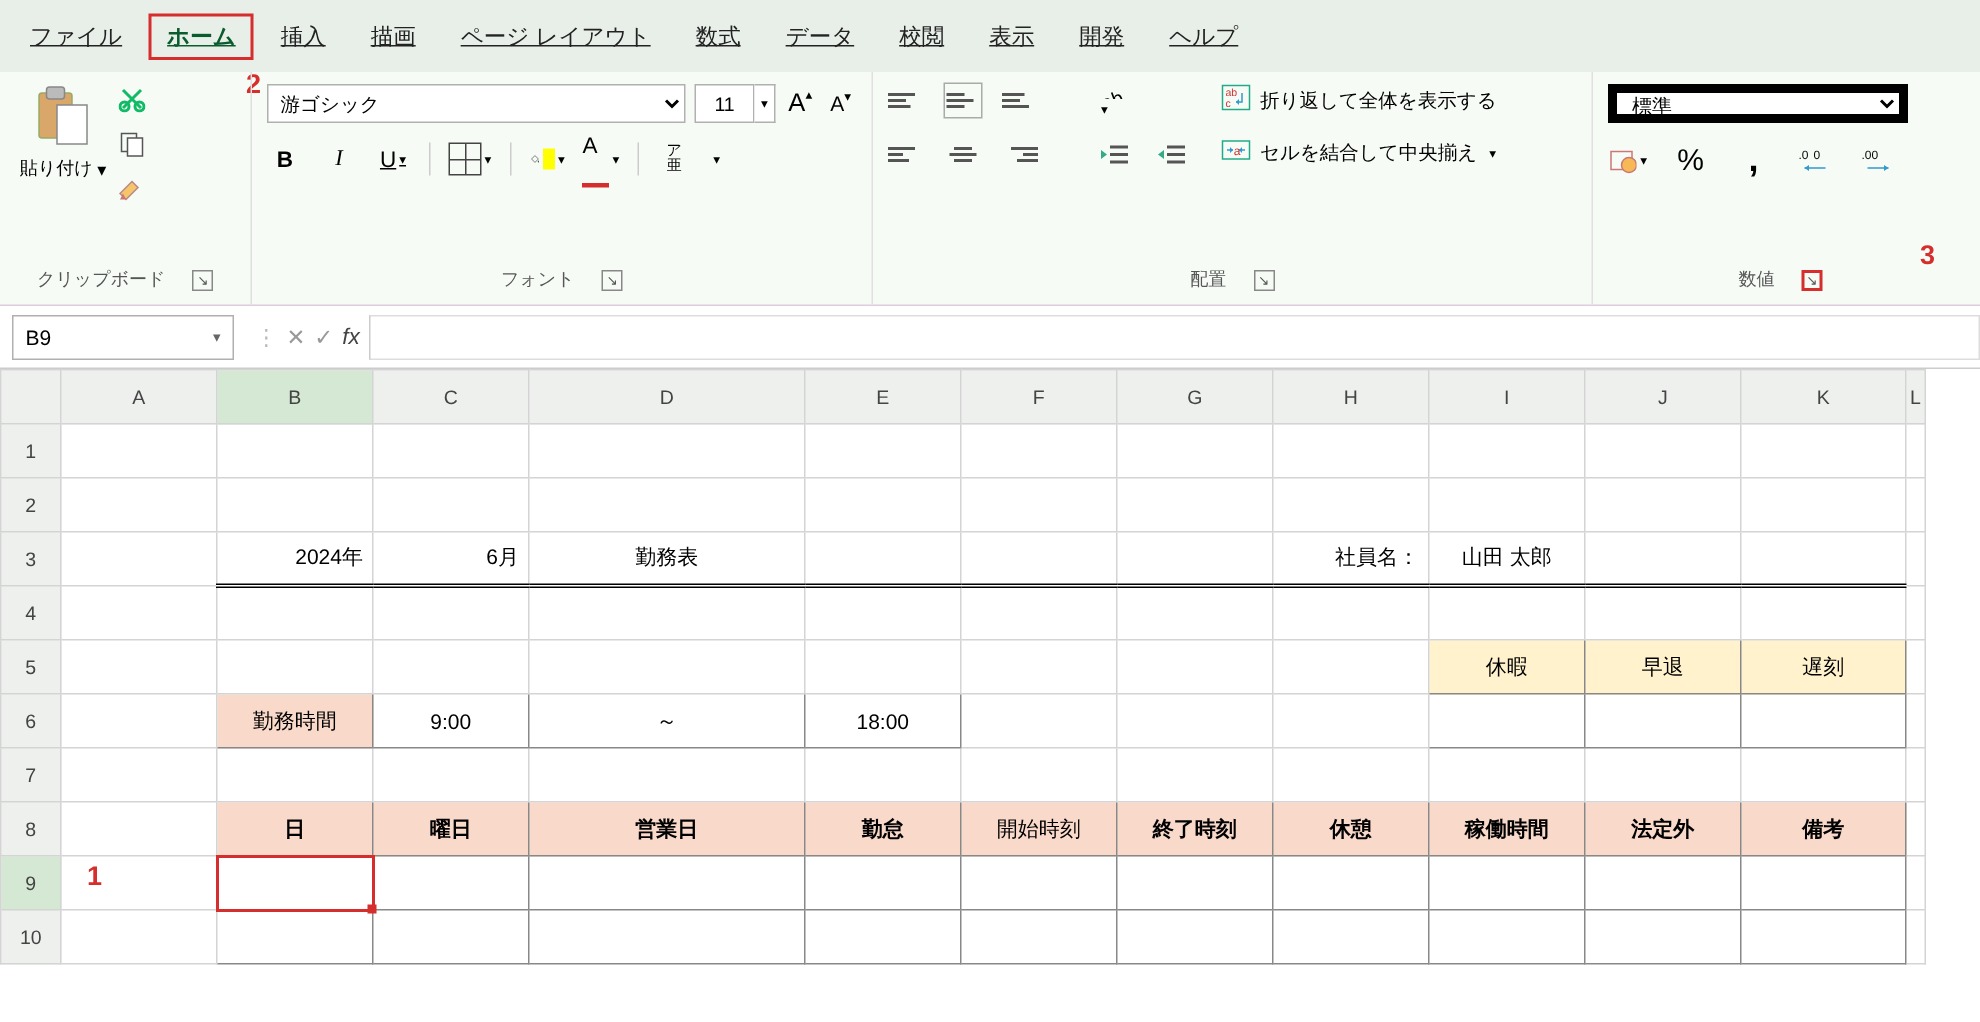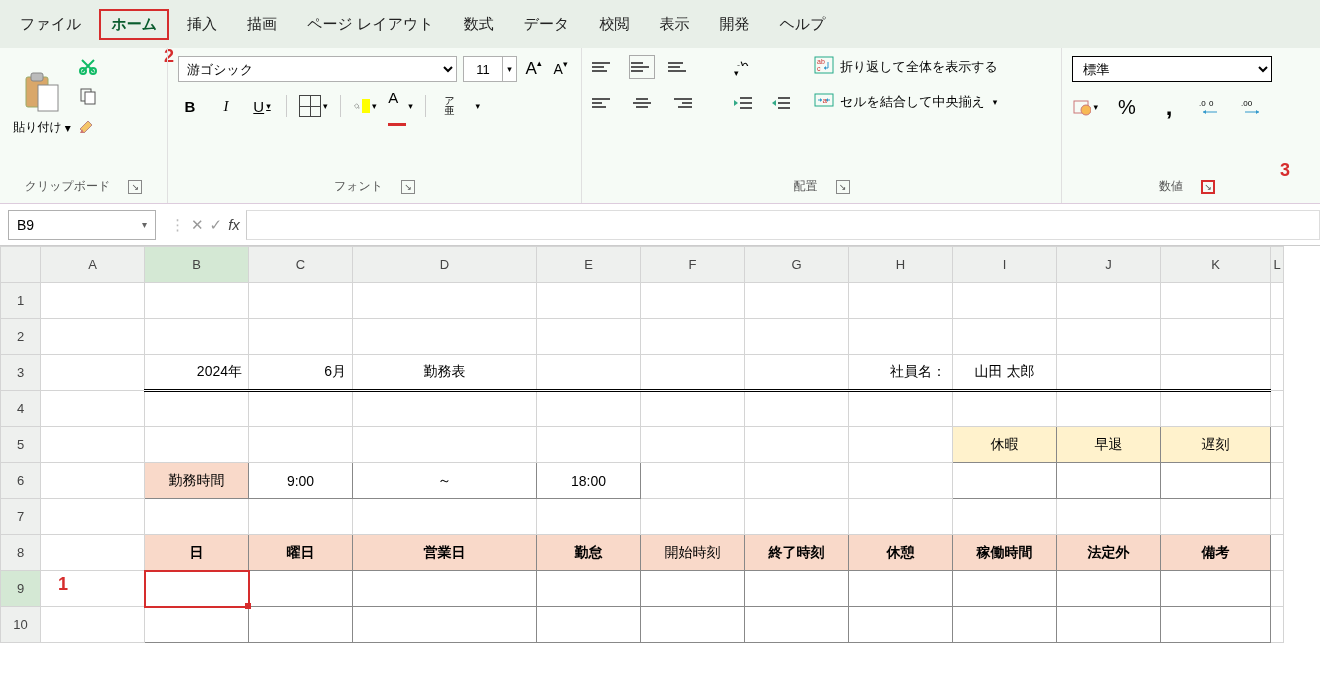--- a/index.html
+++ b/index.html
@@ -1,33 +1,33 @@
 <!DOCTYPE html>
 <html><head>
 <meta charset="utf-8">
 <style>
   * { box-sizing: border-box; margin: 0; padding: 0; }
   body { font-family: "Yu Gothic UI", "Meiryo", sans-serif; font-size: 13px; background: #fff; width: 1320px; height: 681px; overflow: hidden; }
 
   
   .menubar { display: flex; align-items: center; background: #e8efe8; height: 48px; padding: 0 8px; gap: 6px; }
-  .menubar-item { padding: 6px 12px; font-size: 15px; color: #222; cursor: pointer; }
+  .menubar-item { padding: 6px 12px; font-size: 15px; color: #222; cursor: pointer; text-decoration: underline; }
   .menubar-item.active { border: 2px solid #d62d2d; padding: 4px 10px; font-weight: 600; color: #0a5c2e; }
   .annot-2 { color: #d62d2d; font-weight: bold; font-size: 18px; position: absolute; top: 46px; left: 164px; }
 
   
   .ribbon { display: flex; background: #f6fbf6; border-bottom: 1px solid #dcd; height: 156px; }
   .ribbon-group { display: flex; flex-direction: column; justify-content: space-between; padding: 8px 10px 4px; position: relative; border-right: 1px solid #e0e0e0; }
   .ribbon-group:last-child { border-right: none; }
   .ribbon-group-label { text-align: center; font-size: 12px; color: #555; padding-bottom: 4px; display: flex; justify-content: center; align-items: center; gap: 18px; }
   .dialog-launcher { width: 14px; height: 14px; border: 1px solid #888; display: inline-flex; align-items: center; justify-content: center; font-size: 9px; cursor: pointer; }
   .ribbon-controls { display: flex; gap: 8px; align-items: flex-start; flex: 1; }
 
   
-  .clipboard-box { display: flex; align-items: flex-end; gap: 4px; }
+  .clipboard-box { display: flex; align-items: flex-start; gap: 4px; }
   .paste-btn { display: flex; flex-direction: column; align-items: center; width: 64px; cursor: pointer; }
   .paste-icon { width: 40px; height: 44px; position: relative; }
   .clip-svg { width: 40px; height: 44px; }
   .paste-btn-label { font-size: 12px; margin-top: 4px; display:flex; align-items:center; gap:3px;}
   .mini-col { display: flex; flex-direction: column; gap: 10px; align-items:center;}
   .mini-icon { width: 20px; height: 20px; display:flex; align-items:center; justify-content:center; cursor:pointer; }
 
   
   .font-group-controls { display: flex; flex-direction: column; gap: 12px; }
   .font-row1 { display: flex; gap: 6px; align-items: center; }
@@ -50,21 +50,21 @@
   
   .align-controls{display:flex;flex-direction:column;gap:14px;}
   .align-row{display:flex;gap:14px;align-items:center;}
   .align-ic{width:24px;height:22px;display:flex;flex-direction:column;justify-content:center;gap:2px;cursor:pointer;}
   .al-line{height:2px;background:#555;}
   .wrap-btns{display:flex;flex-direction:column;gap:14px;margin-left:12px;}
   .wrap-row{display:flex;align-items:center;gap:6px;cursor:pointer;font-size:13px;}
 
   
   .num-controls{display:flex;flex-direction:column;gap:14px;}
-  .numfmt-select{width:200px;height:26px;border:1px solid #000000;background:#fff;padding:0 6px;}
+  .numfmt-select{width:200px;height:26px;border:6px solid #000000;background:#fff;padding:0 6px;}
   .num-row2{display:flex;gap:16px;align-items:center;}
   .num-ic{width:26px;height:22px;display:flex;align-items:center;justify-content:center;font-size:16px;cursor:pointer;}
   .annot-3 { color:#d62d2d;font-weight:bold;font-size:18px;position:absolute; right:22px; bottom:22px;}
   .num-launcher-box{border:2px solid #d62d2d; padding:1px;}
 
   
   .formulabar{display:flex;align-items:center;height:42px;background:#fff;border-bottom:1px solid #ccc;}
   .namebox{width:148px;height:30px;border:1px solid #b0b0b0;margin:0 8px;padding:0 8px;font-size:14px;display:flex;align-items:center;justify-content:space-between;}
   .nb-caret{font-size:10px;color:#666;}
   .fb-btns{display:flex;gap:6px;padding:0 6px;color:#999;font-size:15px;}

